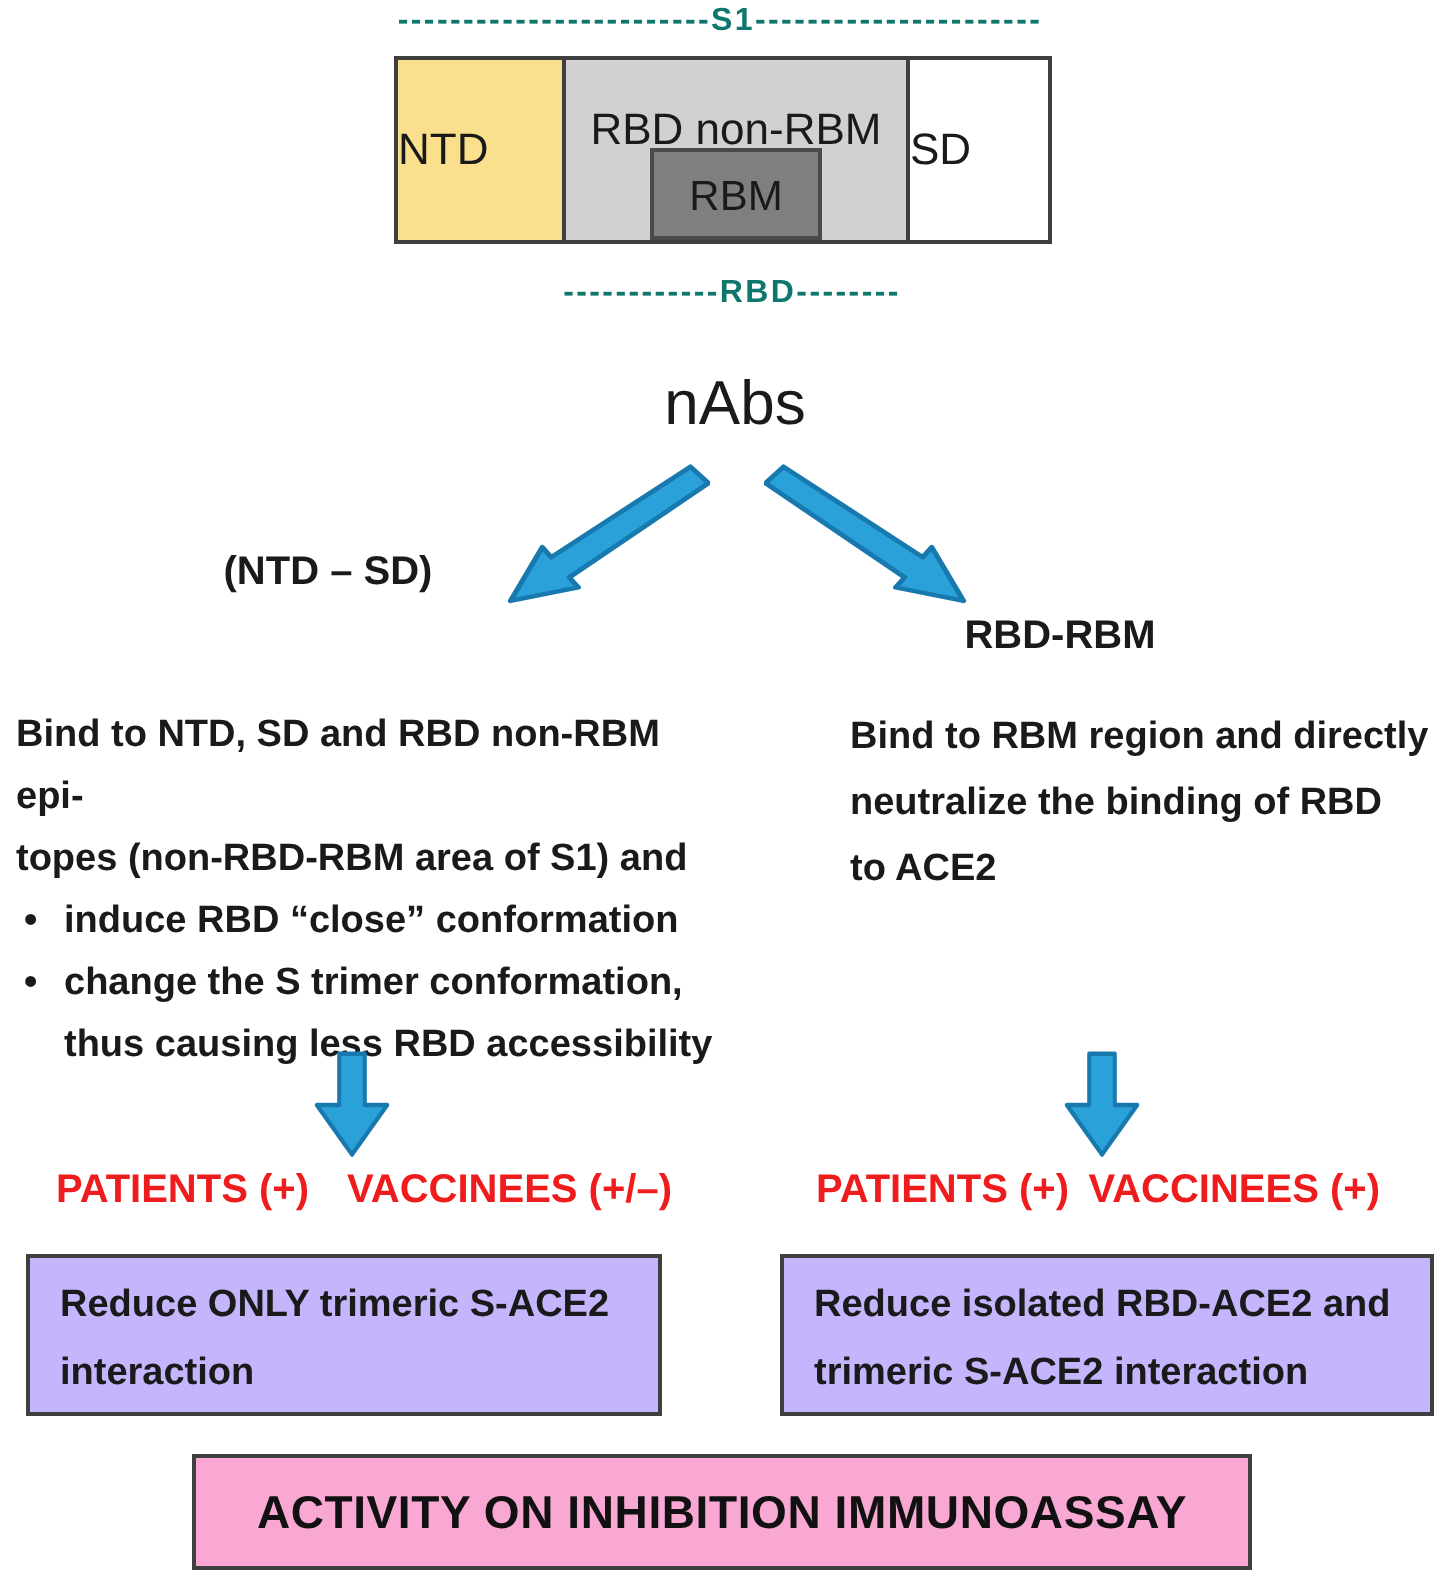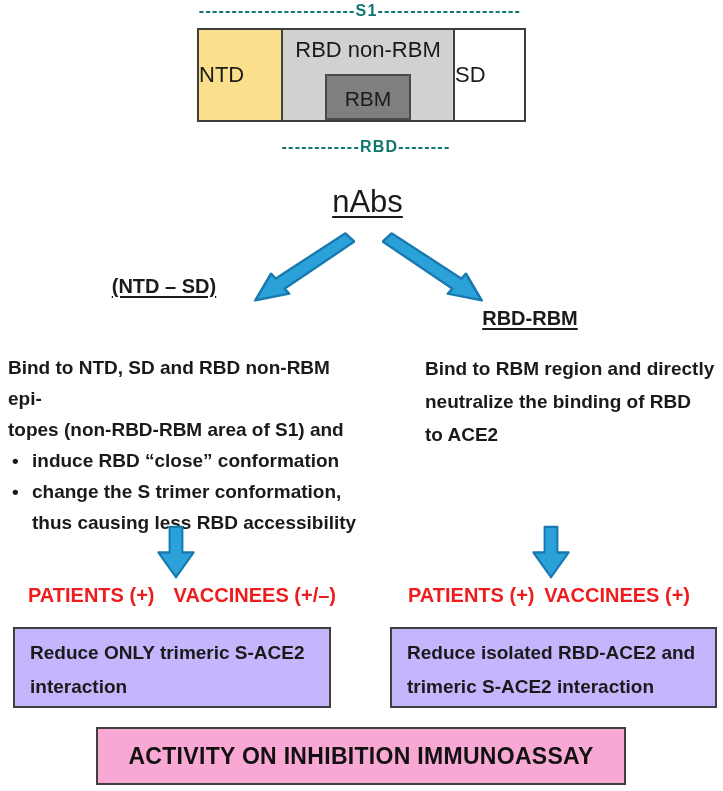--- a/index.html
+++ b/index.html
@@ -31,49 +31,47 @@
     left: 197px; top: 28px; width: 329px; height: 94px;
     border: 2px solid #3f3f3f;
     display: flex;
     background: #ffffff;
   }
   .seg { position: relative; display: flex; align-items: center; justify-content: flex-start; }
   .seg-label { font-size: 22px; color: #1a1a1a; }
   .seg-ntd { width: 84px; background: #fae08c; border-right: 2px solid #3f3f3f; }
   .seg-gray { width: 172px; background: #d2d0d0; border-right: 2px solid #3f3f3f;
               flex-direction: column; justify-content: flex-start; }
-  .seg-gray .seg-label { margin-top: 7px; }
+  .seg-gray .seg-label { margin-top: 22px; }
   .seg-sd { flex: 1; background: #ffffff; }
   .rbm-box {
     position: absolute; left: 42px; top: 44px; width: 86px; height: 46px;
     background: #7f7f7f; border: 2px solid #4a4a4a;
     display: flex; align-items: center; justify-content: center;
   }
   .rbm-box .seg-label { margin-top: 4px; font-size: 21px; }
 
   
   .nabs {
     left: 300px; top: 184px; width: 135px;
     text-align: center; font-size: 31px;
-    text-decoration: underline;
     text-underline-offset: 4px;
     text-decoration-thickness: 2px;
   }
 
   
   .arrow-svg { display: block; }
   .arrow-poly { stroke: #1879ae; stroke-width: 2.5px; stroke-linejoin: round; }
 
   
   .branch-heading {
     font-weight: bold; font-size: 20px; text-align: center;
     line-height: 33px; color: #1a1a1a;
   }
   .branch-heading .u {
-    text-decoration: underline;
     text-underline-offset: 3px;
     text-decoration-thickness: 2px;
   }
   .heading-left { left: 38px; top: 270px; width: 252px; }
   .heading-right { left: 455px; top: 302px; width: 150px; }
 
   
   .body-block { font-weight: bold; font-size: 19px; line-height: 31px; color: #1a1a1a; }
   .body-left { left: 8px; top: 352px; width: 355px; }
   .body-right { left: 425px; top: 352px; width: 300px; line-height: 33px; }

